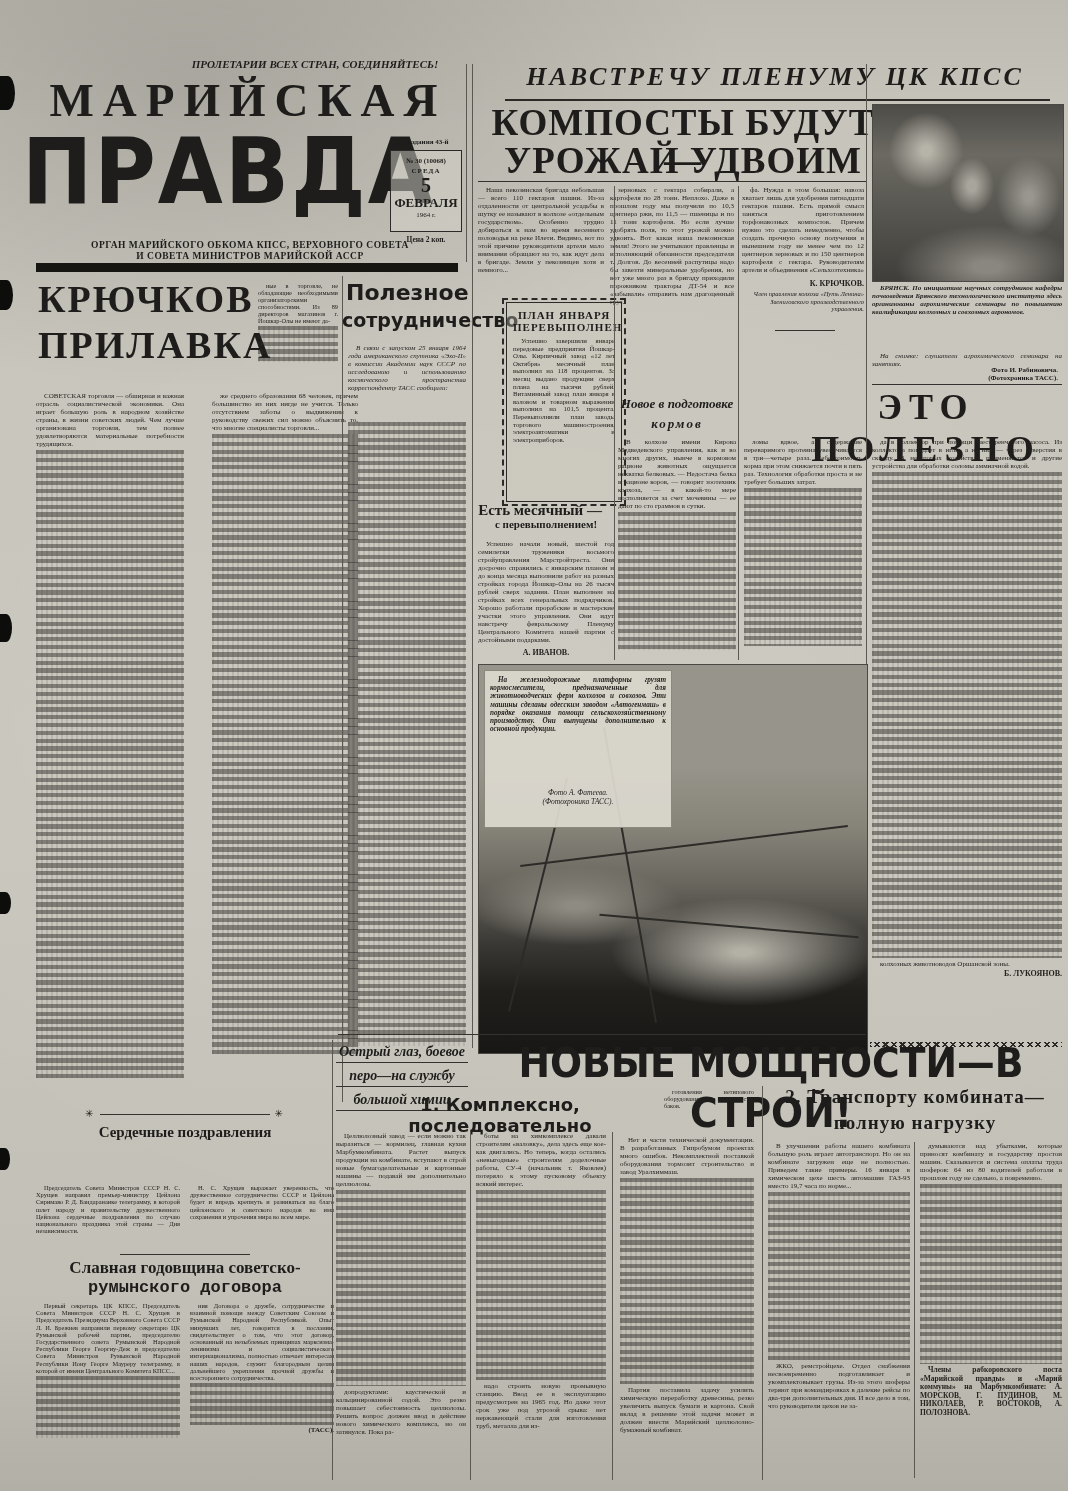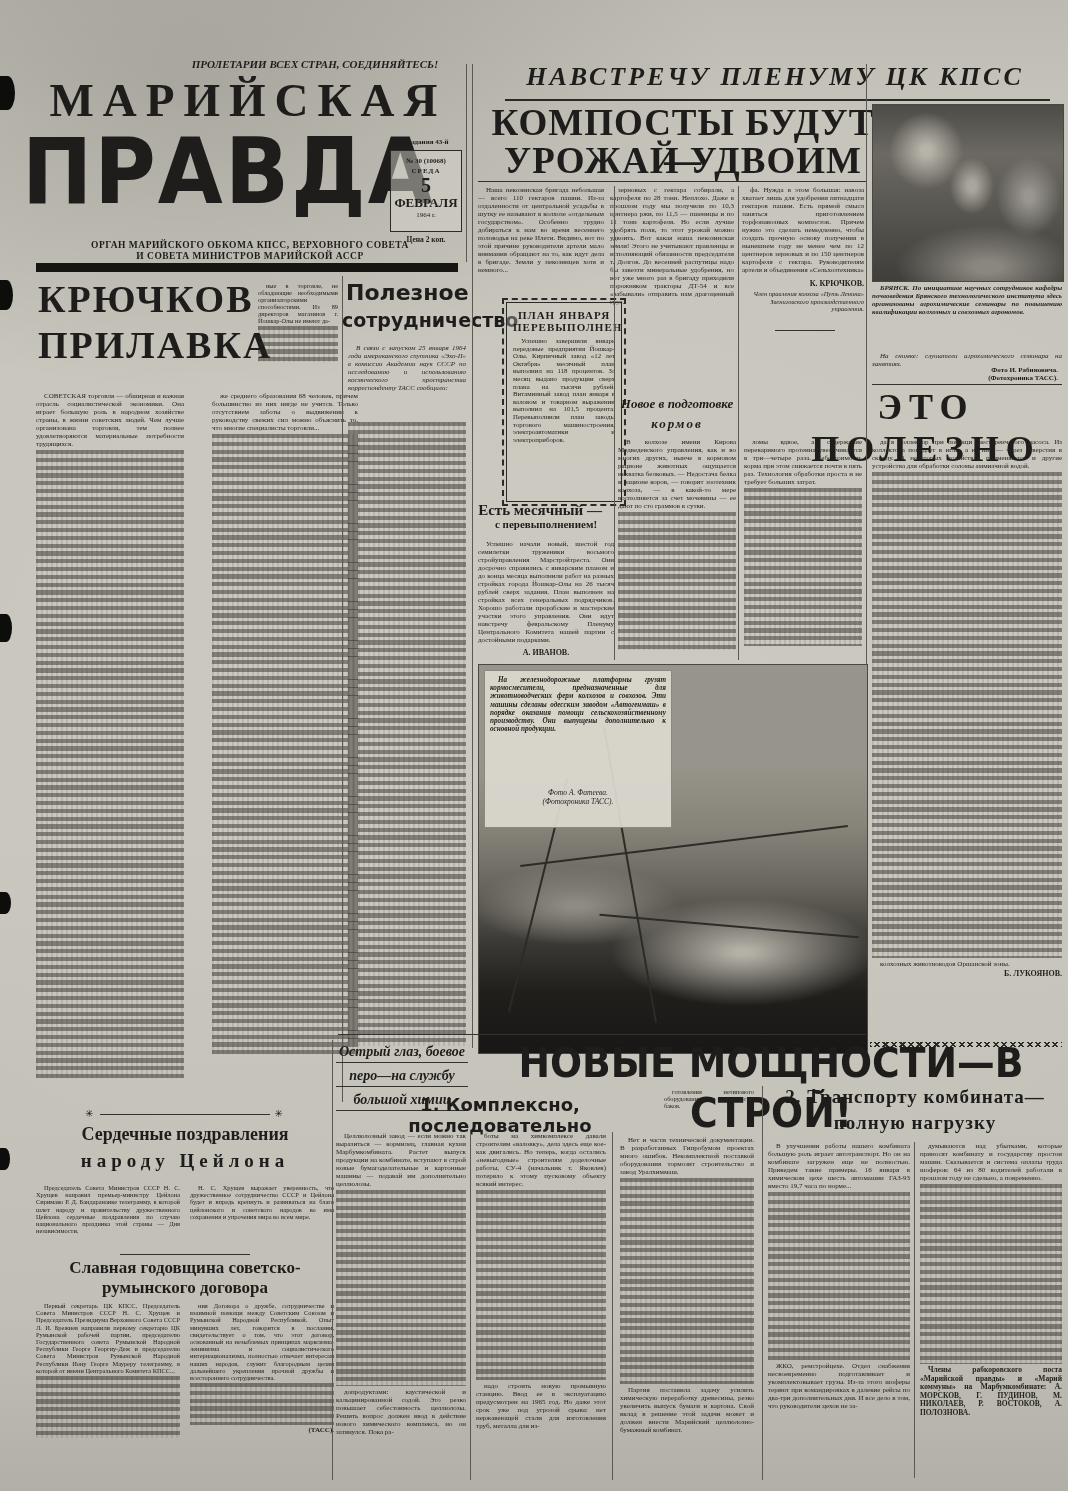--- a/index.html
+++ b/index.html
@@ -175,32 +175,31 @@
       </div>
     <div class="ctr" style="font-size:7.5px;"><span class="it">Фото А. Фатеева.</span></div>
     <div class="ctr it" style="font-size:7.5px;">(Фотохроника ТАСС).</div>
   </div>
 
   <div class="abs ctr" style="left:60px;top:1108px;width:250px;font-size:10px;letter-spacing:2px;">
     <span>✳</span>
     <span style="display:inline-block;width:170px;border-top:1px solid #33322e;vertical-align:middle;"></span>
     <span>✳</span>
   </div>
-  <div class="abs b ctr" style="left:36px;top:1124px;width:298px;font-size:18px;">Сердечные поздравления</div>
-  <div class="abs b ctr" style="left:36px;top:1150px;width:298px;font-size:19px;letter-spacing:5px;">народу Цейлона</div>
+  <div class="abs b ctr" style="left:36px;top:1124px;width:298px;font-size:15px;">Сердечные поздравления</div>
   <div class="abs t" style="left:36px;top:1184px;width:144px;height:68px;font-size:6.4px;line-height:7.2px;">
       <p>Председатель Совета Министров СССР Н. С. Хрущев направил премьер-министру Цейлона Сиримаво Р. Д. Бандаранаике телеграмму, в которой шлет народу и правительству дружественного Цейлона сердечные поздравления по случаю национального праздника этой страны — Дня независимости.</p>
     </div>
   <div class="abs t" style="left:190px;top:1184px;width:144px;height:68px;font-size:6.4px;line-height:7.2px;">
       <p>Н. С. Хрущев выражает уверенность, что дружественное сотрудничество СССР и Цейлона будет и впредь крепнуть и развиваться на благо цейлонского и советского народов во имя сохранения и упрочения мира во всем мире.</p>
     </div>
   <div class="abs hr" style="left:120px;top:1254px;width:130px;"></div>
 
   <div class="abs b ctr" style="left:36px;top:1258px;width:298px;font-size:17px;">Славная годовщина советско-</div>
-  <div class="abs b ctr" style="left:36px;top:1278px;width:298px;font-size:17px;">румынского договора</div>
+  <div class="abs b ctr" style="left:36px;top:1278px;width:298px;font-size:17px;font-family:Liberation Mono, monospace;">румынского договора</div>
   <div class="abs t" style="left:36px;top:1302px;width:144px;height:176px;font-size:6.4px;line-height:7.2px;">
     <p>Первый секретарь ЦК КПСС, Председатель Совета Министров СССР Н. С. Хрущев и Председатель Президиума Верховного Совета СССР Л. И. Брежнев направили первому секретарю ЦК Румынской рабочей партии, председателю Государственного совета Румынской Народной Республики Георге Георгиу-Деж и председателю Совета Министров Румынской Народной Республики Иону Георге Мауреру телеграмму, в которой от имени Центрального Комитета КПСС...</p>
     <div class="greek" style="height:62px;"></div>
   </div>
   <div class="abs t" style="left:190px;top:1302px;width:144px;height:176px;font-size:6.4px;line-height:7.2px;">
     <p>ния Договора о дружбе, сотрудничестве и взаимной помощи между Советским Союзом и Румынской Народной Республикой. Опыт минувших лет, говорится в послании, свидетельствует о том, что этот договор, основанный на незыблемых принципах марксизма-ленинизма и социалистического интернационализма, полностью отвечает интересам наших народов, служит благородным целям дальнейшего укрепления прочной дружбы и всестороннего сотрудничества.</p>
     <div class="greek" style="height:42px;"></div>
     <div class="b rt" style="font-size:7px;">(ТАСС).</div>
   </div>
 

